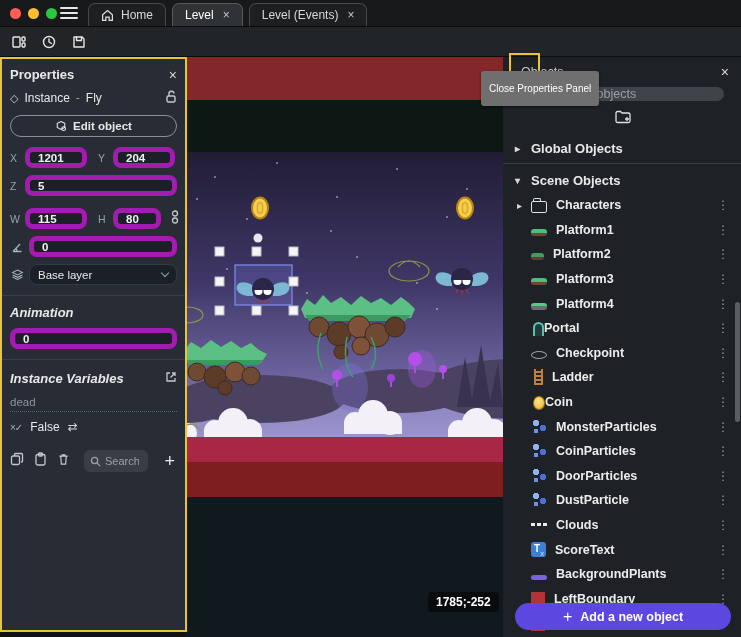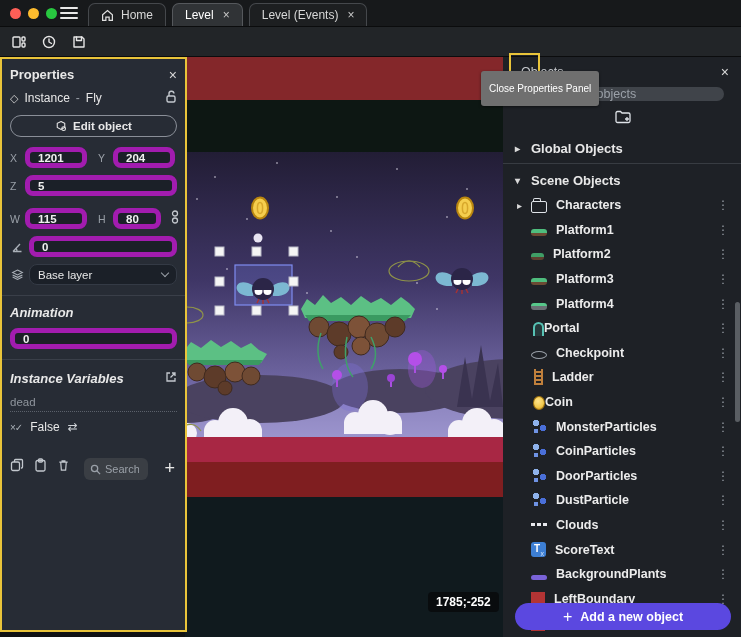--- a/index.html
+++ b/index.html
@@ -78,21 +78,21 @@
   .dropdown .chevd { margin-left:auto; border:solid #9aa0a8; border-width:0 1.5px 1.5px 0;
                      width:6px; height:6px; transform:rotate(45deg); margin-top:-3px; }
   .hdiv { height:1px; background:#3a3f49; margin:10px -8px 9px -8px; }
   .sec-title { font-size:13px; font-weight:bold;font-style:italic; }
   .sec-head { display:flex; align-items:center; justify-content:space-between; }
   .var-name { color:#8f959d; font-size:11.5px; margin-top:9px; padding-bottom:3px;
               border-bottom:1px dotted #5b616b; }
   .var-val { display:flex; align-items:center; gap:8px; font-size:12px; margin-top:8px; }
   .boolmark { color:#aab0b8; font-size:10px; letter-spacing:-1px; }
   .swap { color:#cfd3d8; font-size:12px; }
-  .var-toolbar { display:flex; align-items:flex-start; gap:10px; margin-top:24px; }
+  .var-toolbar { display:flex; align-items:center; gap:10px; margin-top:16px; }
   .var-toolbar .sbox { display:flex; align-items:center; gap:4px; background:#3a3e44;
                        border-radius:6px; height:22px; padding:0 6px; width:64px; margin-left:4px; }
   .sbox input { background:transparent; border:none; outline:none; width:34px; color:#cfd3d8;
                 font-size:11px; font-family:"Liberation Sans",sans-serif; }
   .plusbtn { margin-left:auto; color:#e8e8e8; font-size:18px; cursor:pointer; padding-right:2px; }
   .mini svg { stroke:#c3c8ce; fill:none; stroke-width:1.3; }
 
   
   .objects { position:absolute; left:503px; top:57px; width:238px; height:580px; z-index:30;
              background:#1e2126; color:#e8e8e8; }

